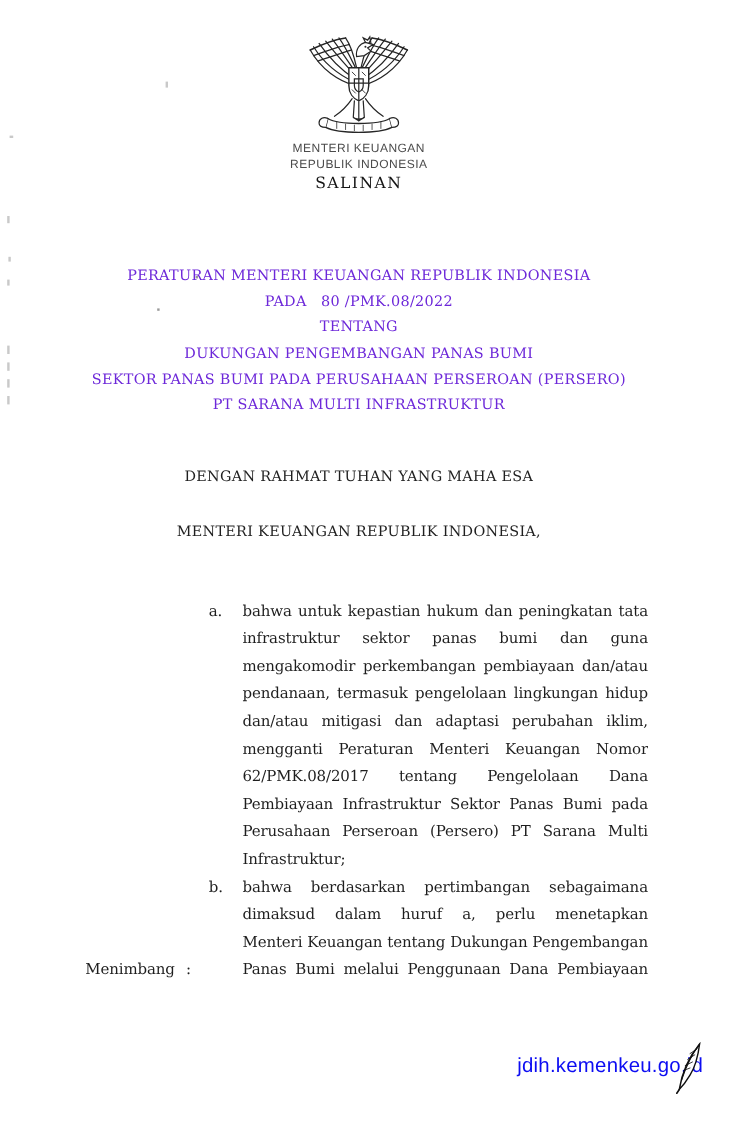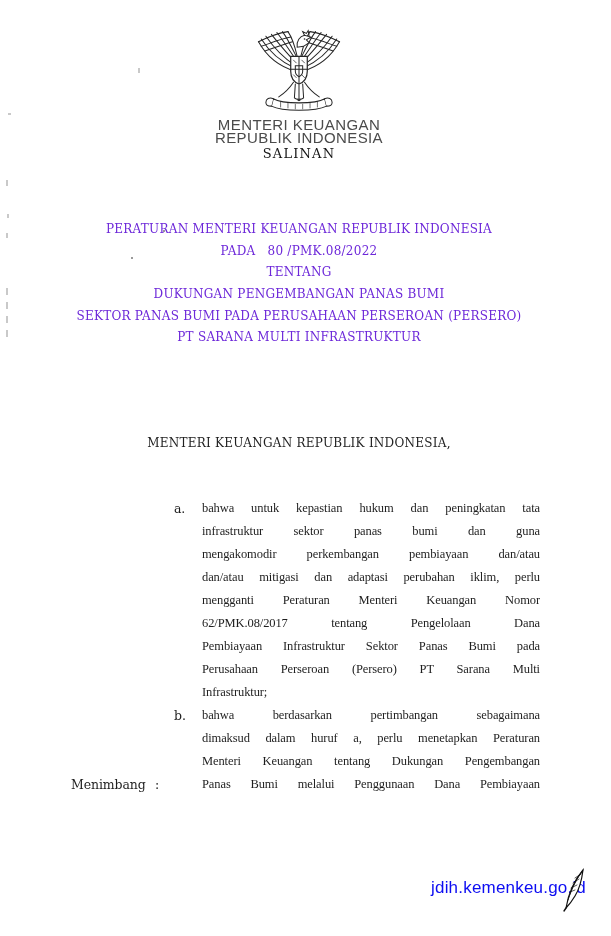--- a/index.html
+++ b/index.html
@@ -11,42 +11,42 @@
     font-family:"DejaVu Serif","Liberation Serif",serif;
     color:#1f1f1f;
   }
   .centerwrap{position:absolute;left:0;width:598px;text-align:center;}
 
   
   .emblem-wrap{top:28px;}
   .emblem{display:inline-block;}
 
   
-  .ministry{top:119px;font-family:"Liberation Sans",sans-serif;font-size:15px;
+  .ministry{top:119px;font-family:"Liberation Sans",sans-serif;font-size:10px;
     line-height:12.5px;color:#4b4b4b;letter-spacing:0.4px;}
   .salinan{top:146px;font-size:13px;font-weight:normal;letter-spacing:1.2px;color:#141414;}
 
   
   .title-block{top:219px;font-size:12px;letter-spacing:0.25px;color:#6d28d9;}
   .title-block .tl{line-height:21.7px;height:21.7px;}
   .nomor-gap{display:inline-block;width:12px;}
 
   .invocation{top:387px;font-size:12px;letter-spacing:0.25px;line-height:21.7px;}
   .authority{top:433px;font-size:12px;letter-spacing:0.25px;line-height:21.7px;}
 
   
   .menimbang-block{position:absolute;top:497px;left:71px;width:470px;font-size:12.5px;
     letter-spacing:-0.1px;color:#1e1e1e;}
   .mb-row{display:flex;align-items:flex-end;}
   .mb-label{width:84px;line-height:23px;}
   .mb-colon{width:19px;line-height:23px;}
   .mb-items{width:366px;}
   .mb-item{display:flex;align-items:flex-start;}
   .mb-marker{width:28px;line-height:23px;}
-  .mb-text{width:338px;font-family:Liberation Serif, serif;}
+  .mb-text{width:338px;}
   .tline{line-height:23px;height:23px;text-align:justify;overflow:hidden;white-space:normal;}
   .jl{text-align-last:justify;}
 
   
   .footer-link{position:absolute;left:431px;top:878px;
     font-family:"Liberation Sans",sans-serif;font-size:17px;color:#0d0df2;
     text-decoration:none;letter-spacing:0.2px;}
   .quill{position:absolute;left:558px;top:866px;}
 
   
@@ -115,33 +115,35 @@
     <div class="tl">PERATURAN MENTERI KEUANGAN REPUBLIK INDONESIA</div>
     <div class="tl">
       <span>PADA</span><span class="nomor-gap"></span><span>80 /PMK.08/2022</span>
     </div>
     <div class="tl">TENTANG</div>
     <div class="tl">DUKUNGAN PENGEMBANGAN PANAS BUMI</div>
     <div class="tl">SEKTOR PANAS BUMI PADA PERUSAHAAN PERSEROAN (PERSERO)</div>
     <div class="tl">PT SARANA MULTI INFRASTRUKTUR</div>
   </div>
 
+  <div class="centerwrap invocation">DENGAN RAHMAT TUHAN YANG MAHA ESA</div>
   <div class="centerwrap authority">MENTERI KEUANGAN REPUBLIK INDONESIA,</div>
 
   <div class="menimbang-block">
     <div class="mb-row">
       <div class="mb-label">Menimbang</div>
       <div class="mb-colon">:</div>
       <div class="mb-items">
         <div class="mb-item">
           <div class="mb-marker">a.</div>
           <div class="mb-text">
             <div class="tline jl">bahwa untuk kepastian hukum dan peningkatan tata</div>
             <div class="tline jl">infrastruktur sektor panas bumi dan guna</div>
             <div class="tline jl">mengakomodir perkembangan pembiayaan dan/atau</div>
+            <div class="tline jl">pendanaan, termasuk pengelolaan lingkungan hidup</div>
             <div class="tline jl">dan/atau mitigasi dan adaptasi perubahan iklim, perlu</div>
             <div class="tline jl">mengganti Peraturan Menteri Keuangan Nomor</div>
             <div class="tline jl">62/PMK.08/2017 tentang Pengelolaan Dana</div>
             <div class="tline jl">Pembiayaan Infrastruktur Sektor Panas Bumi pada</div>
             <div class="tline jl">Perusahaan Perseroan (Persero) PT Sarana Multi</div>
             <div class="tline">Infrastruktur;</div>
           </div>
         </div>
         <div class="mb-item">
           <div class="mb-marker">b.</div>

